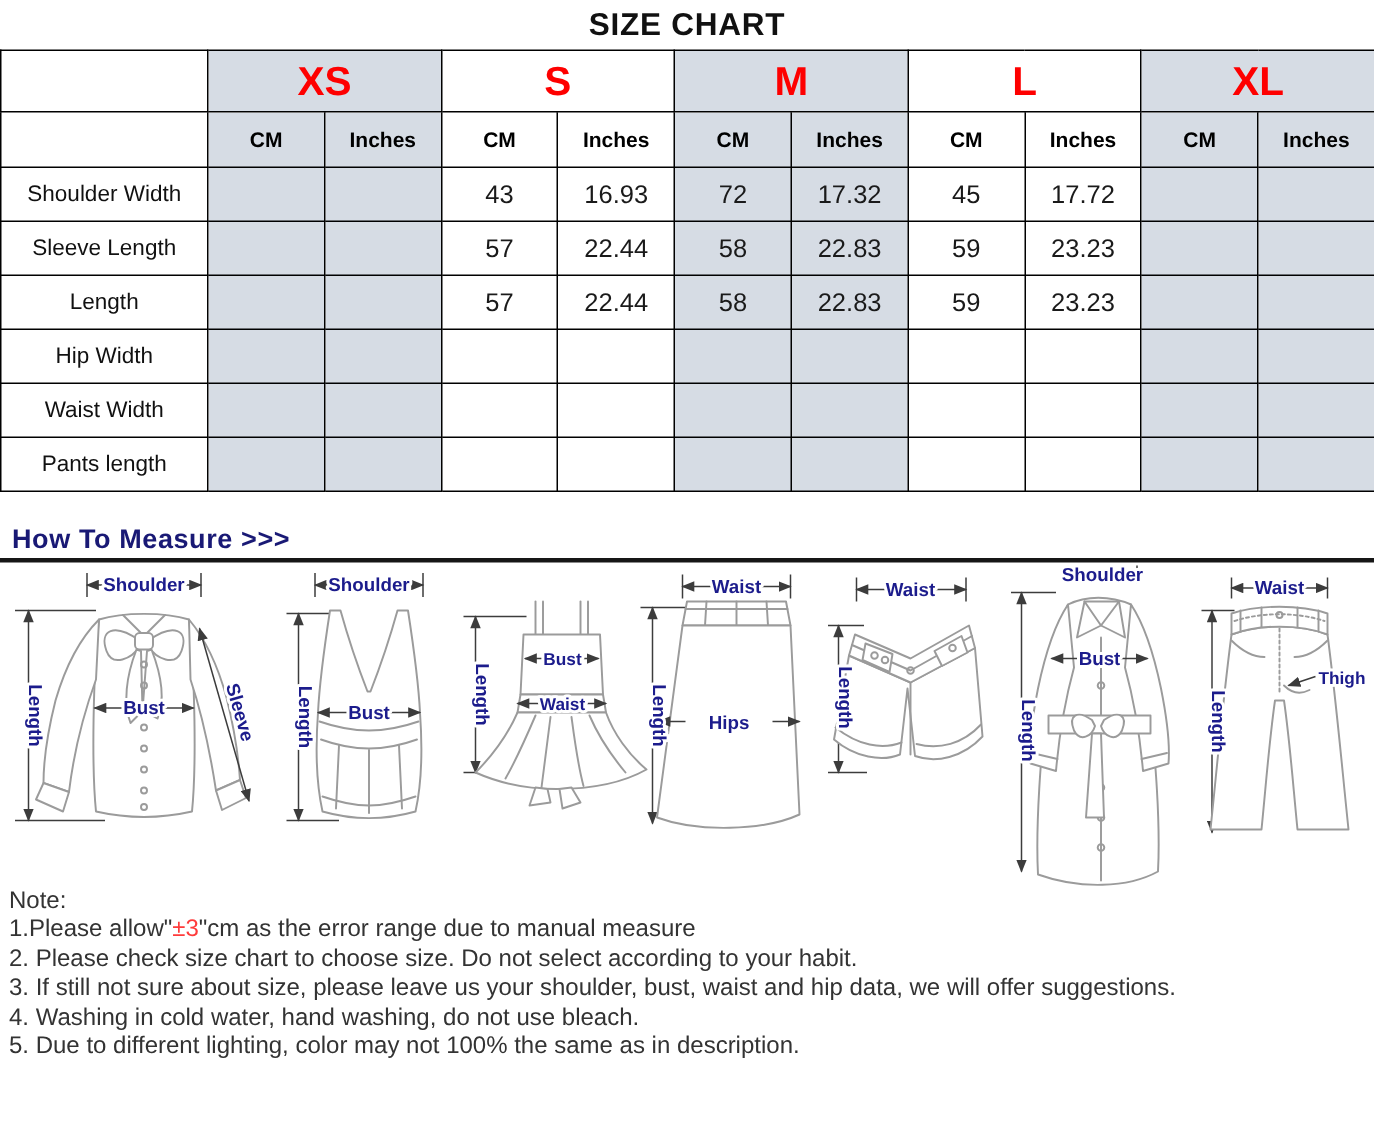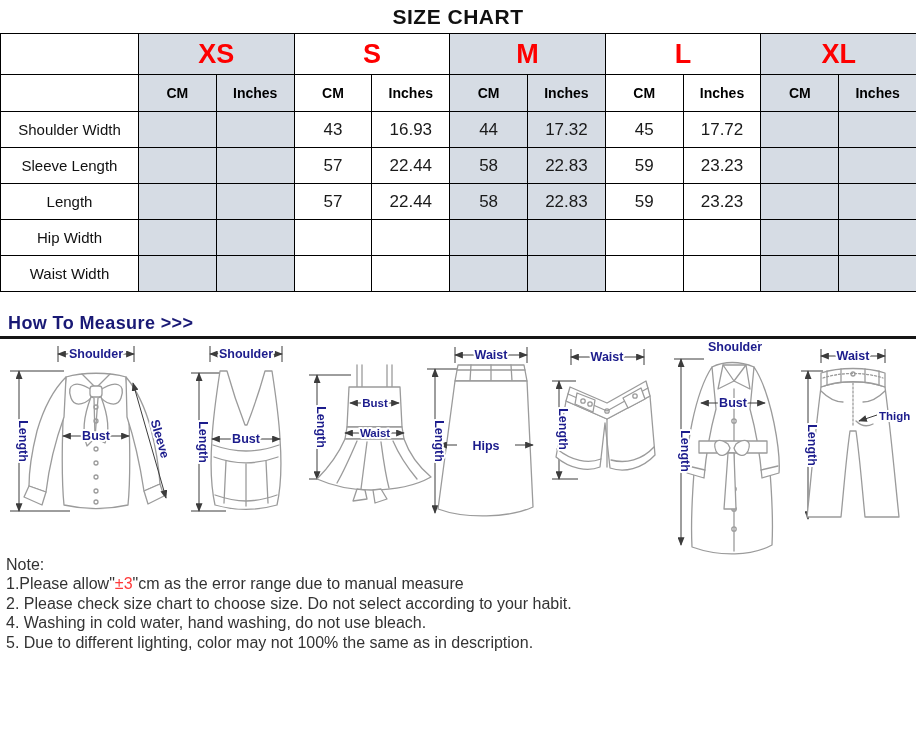--- a/index.html
+++ b/index.html
@@ -96,21 +96,21 @@
         <th class="shade">Inches</th>
       </tr>
     </thead>
     <tbody>
       <tr>
         <th class="rowlabel">Shoulder Width</th>
         <td class="shade"></td>
         <td class="shade"></td>
         <td class="">43</td>
         <td class="">16.93</td>
-        <td class="shade">44</td>
+        <td class="shade">72</td>
         <td class="shade">17.32</td>
         <td class="">45</td>
         <td class="">17.72</td>
         <td class="shade"></td>
         <td class="shade"></td>
       </tr>
       <tr>
         <th class="rowlabel">Sleeve Length</th>
         <td class="shade"></td>
         <td class="shade"></td>
@@ -144,20 +144,33 @@
         <td class=""></td>
         <td class="shade"></td>
         <td class="shade"></td>
         <td class=""></td>
         <td class=""></td>
         <td class="shade"></td>
         <td class="shade"></td>
       </tr>
       <tr>
         <th class="rowlabel">Waist Width</th>
+        <td class="shade"></td>
+        <td class="shade"></td>
+        <td class=""></td>
+        <td class=""></td>
+        <td class="shade"></td>
+        <td class="shade"></td>
+        <td class=""></td>
+        <td class=""></td>
+        <td class="shade"></td>
+        <td class="shade"></td>
+      </tr>
+      <tr>
+        <th class="rowlabel">Pants length</th>
         <td class="shade"></td>
         <td class="shade"></td>
         <td class=""></td>
         <td class=""></td>
         <td class="shade"></td>
         <td class="shade"></td>
         <td class=""></td>
         <td class=""></td>
         <td class="shade"></td>
         <td class="shade"></td>
@@ -348,15 +361,16 @@
     <text class="lbl" x="15" y="98" transform="rotate(90,15,98)">Length</text>
     <text class="lbl sm" x="86" y="73" style="text-anchor:start">Thigh</text>
   </svg>
 
 </div>
 
 <div class="notes">
   <div class="note-line">Note:</div>
   <div class="note-line"><span>1.Please allow"</span><span class="red">±3</span><span>"cm as the error range due to manual measure</span></div>
   <div class="note-line">2. Please check size chart to choose size. Do not select according to your habit.</div>
+  <div class="note-line">3. If still not sure about size, please leave us your shoulder, bust, waist and hip data, we will offer suggestions.</div>
   <div class="note-line">4. Washing in cold water, hand washing, do not use bleach.</div>
   <div class="note-line">5. Due to different lighting, color may not 100% the same as in description.</div>
 </div>
 
 </body></html>

